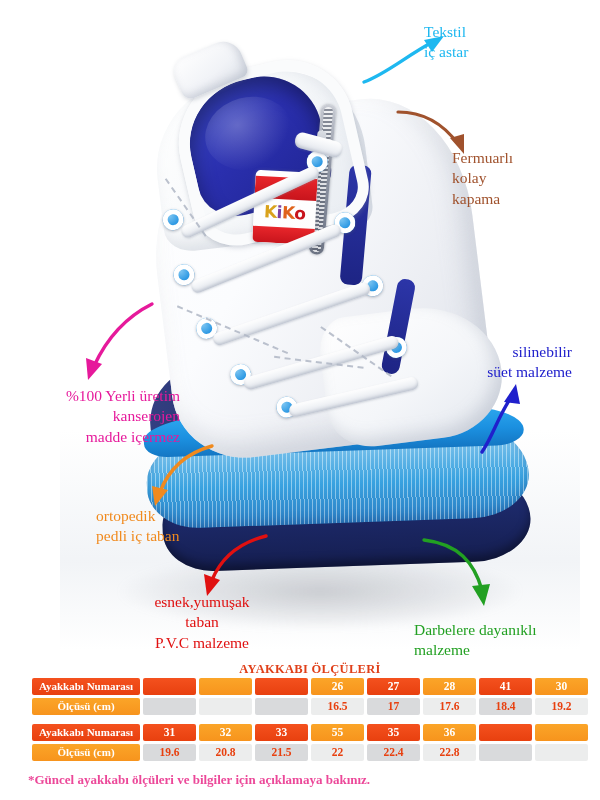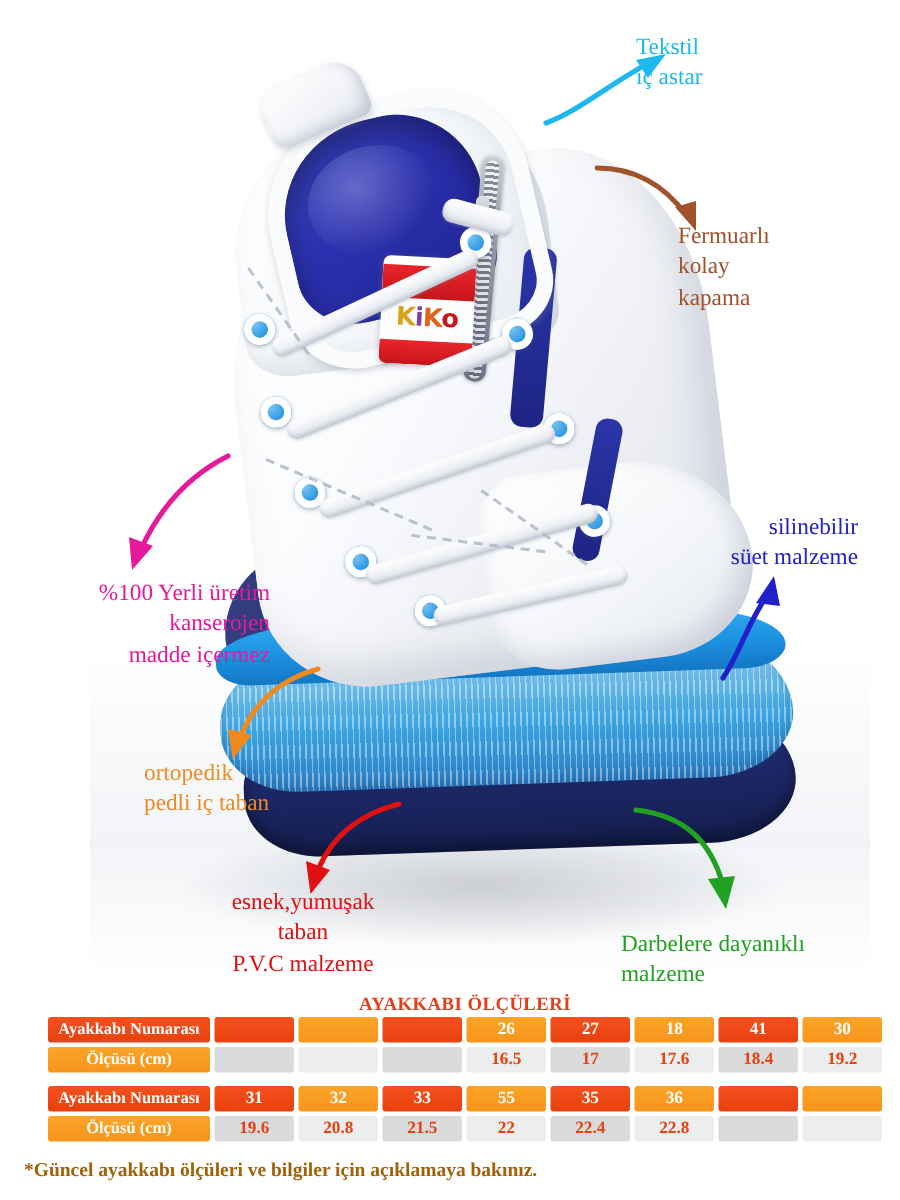--- a/index.html
+++ b/index.html
@@ -338,25 +338,25 @@
     overflow: hidden;
     white-space: nowrap;
   }
   .cell.num-a { background: linear-gradient(180deg, #f4511e 0%, #e8400f 100%); color: #ffffff; }
   .cell.num-b { background: linear-gradient(180deg, #fba528 0%, #f7941d 100%); color: #ffffff; }
   .cell.meas-a { background: #d9dadc; color: #e8400f; }
   .cell.meas-b { background: #eceded; color: #e8400f; }
 
   .footnote {
     position: absolute;
-    left: 16px; top: 112px;
+    left: 28px; top: 112px;
     font-family: "Liberation Serif", serif;
     font-weight: bold;
     font-size: 13px;
-    color: #a16207;
+    color: #ec4899;
     white-space: nowrap;
   }
 </style>
 </head>
 <body>
 
 <div id="page">
 
   <div id="photo-stage">
 
@@ -483,21 +483,21 @@
     <div class="tables-title">AYAKKABI ÖLÇÜLERİ</div>
 
     <div class="size-table t1">
       <div class="srow">
         <div class="rowlabel num">Ayakkabı Numarası</div>
         <div class="cell num-a"></div>
         <div class="cell num-b"></div>
         <div class="cell num-a"></div>
         <div class="cell num-b">26</div>
         <div class="cell num-a">27</div>
-        <div class="cell num-b">18</div>
+        <div class="cell num-b">28</div>
         <div class="cell num-a">41</div>
         <div class="cell num-b">30</div>
       </div>
       <div class="srow">
         <div class="rowlabel meas">Ölçüsü (cm)</div>
         <div class="cell meas-a"></div>
         <div class="cell meas-b"></div>
         <div class="cell meas-a"></div>
         <div class="cell meas-b">16.5</div>
         <div class="cell meas-a">17</div>

